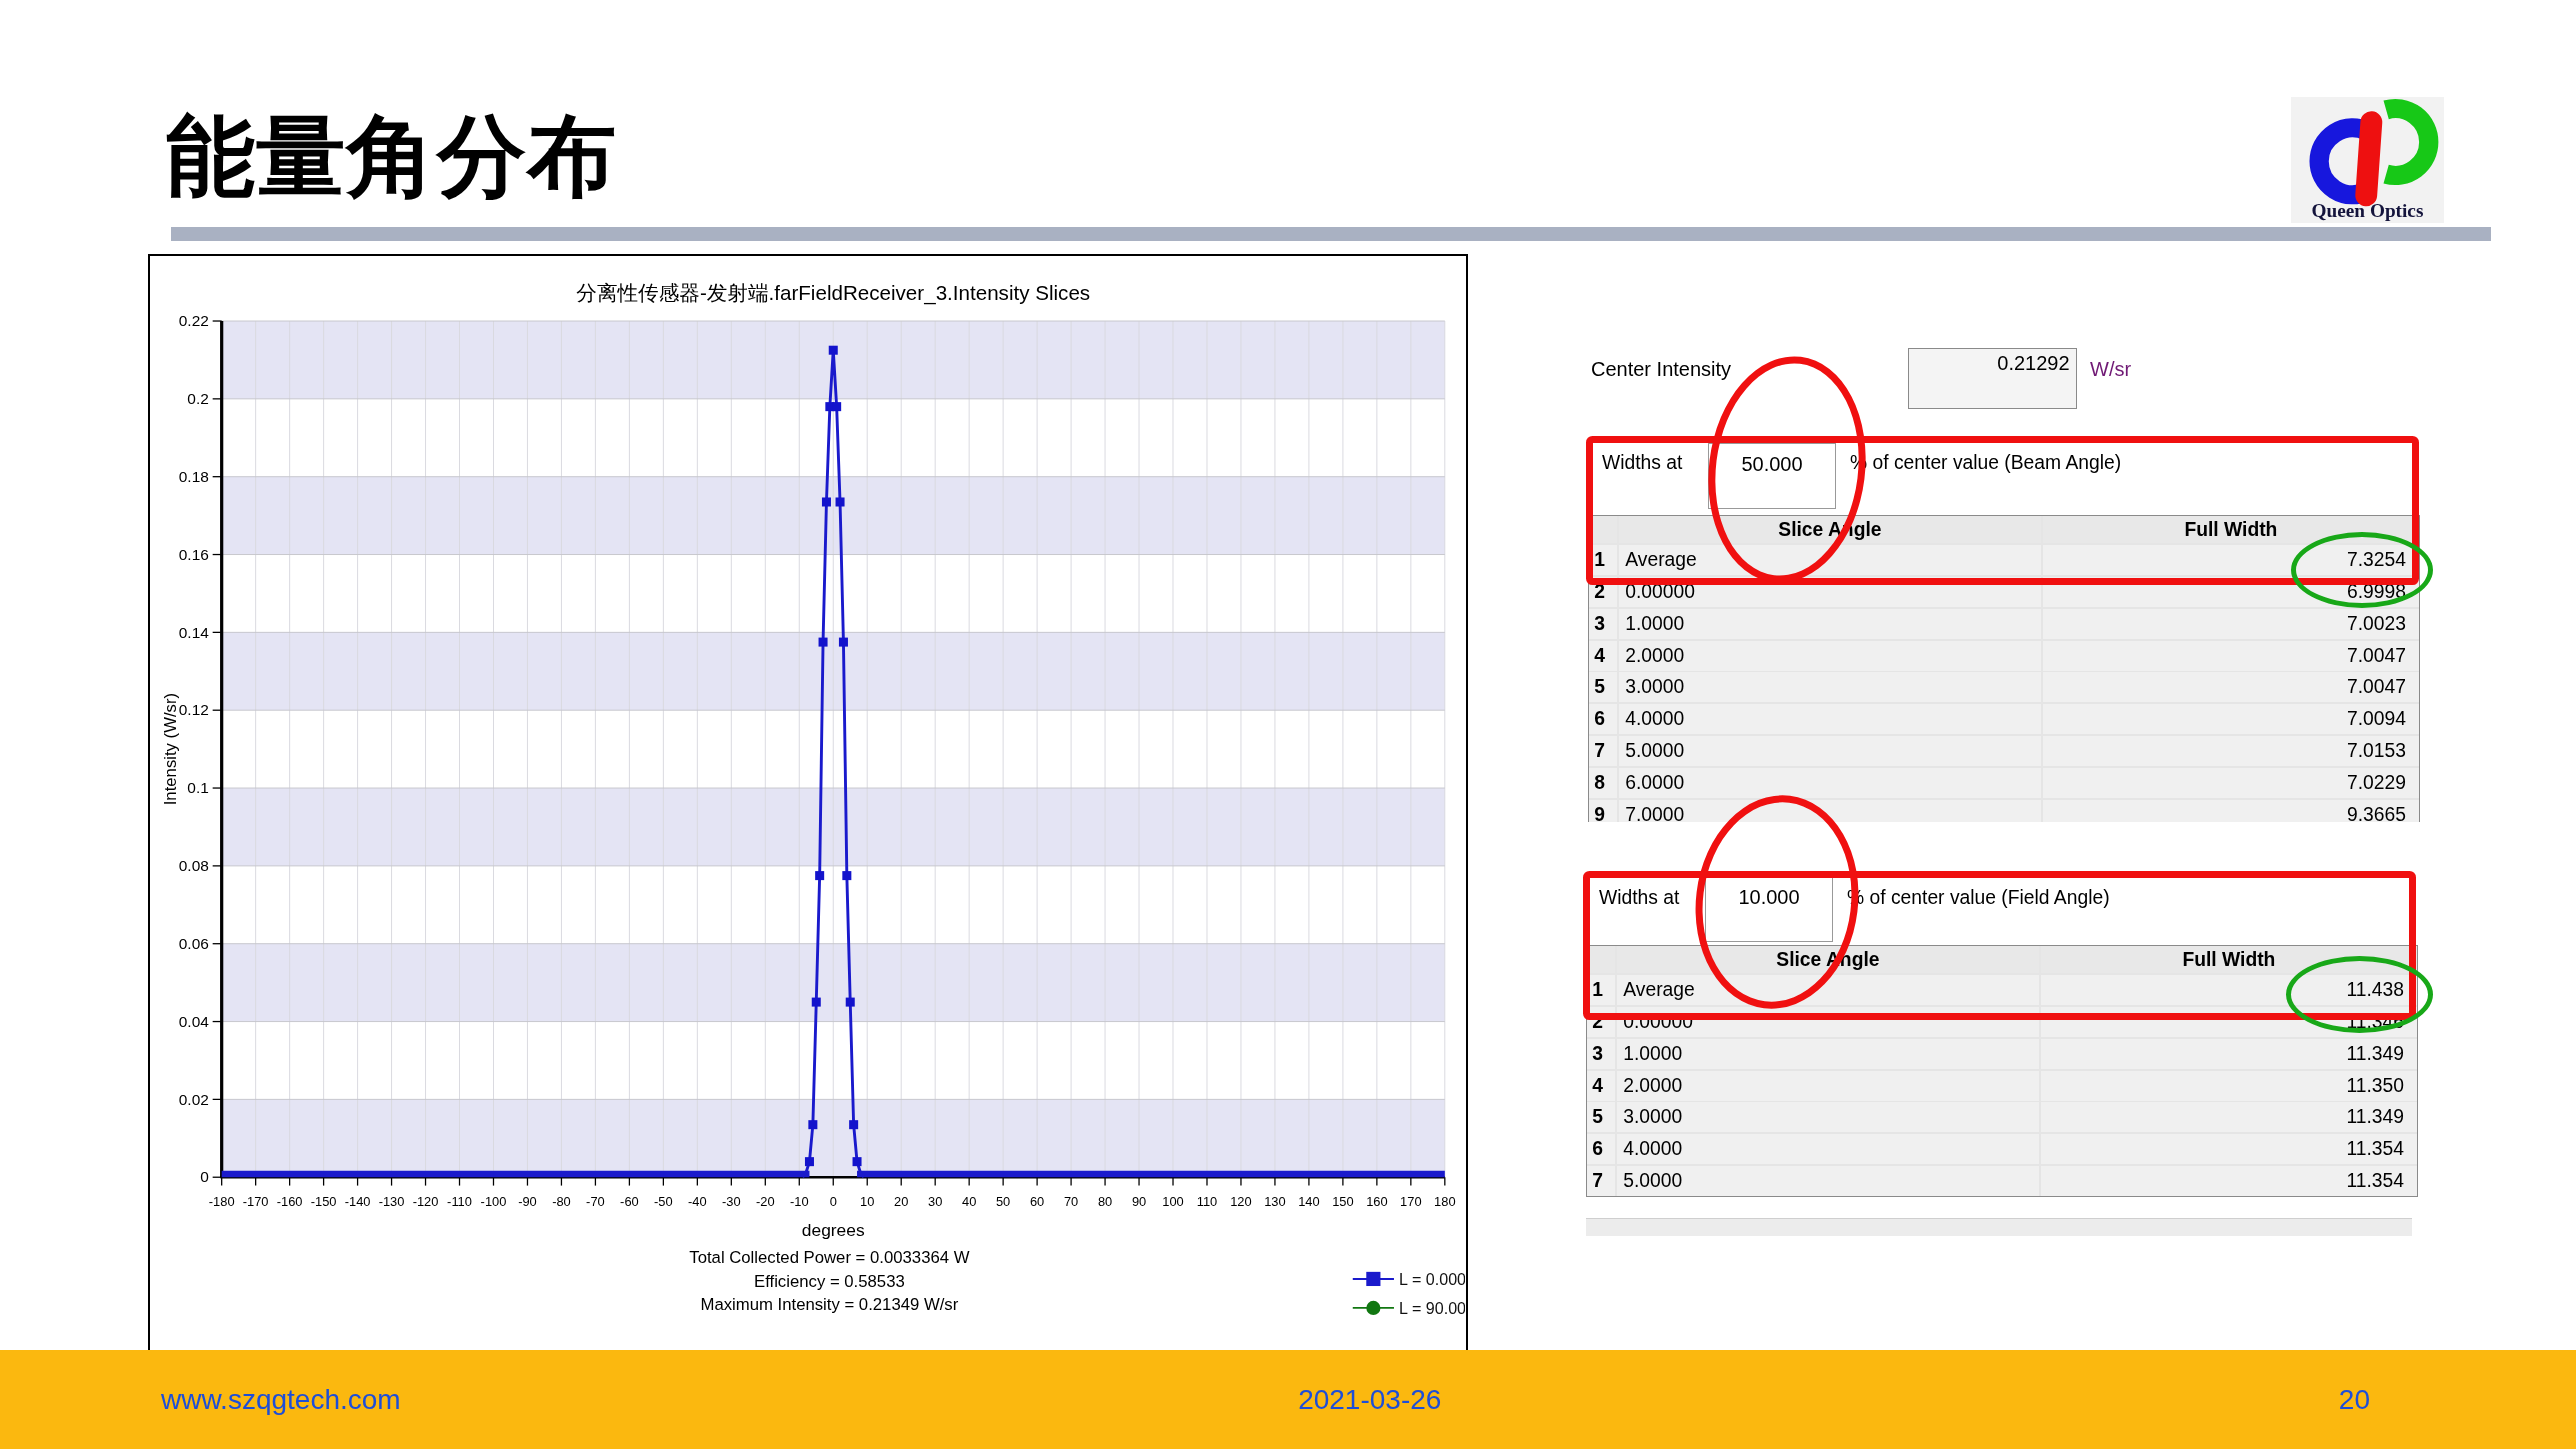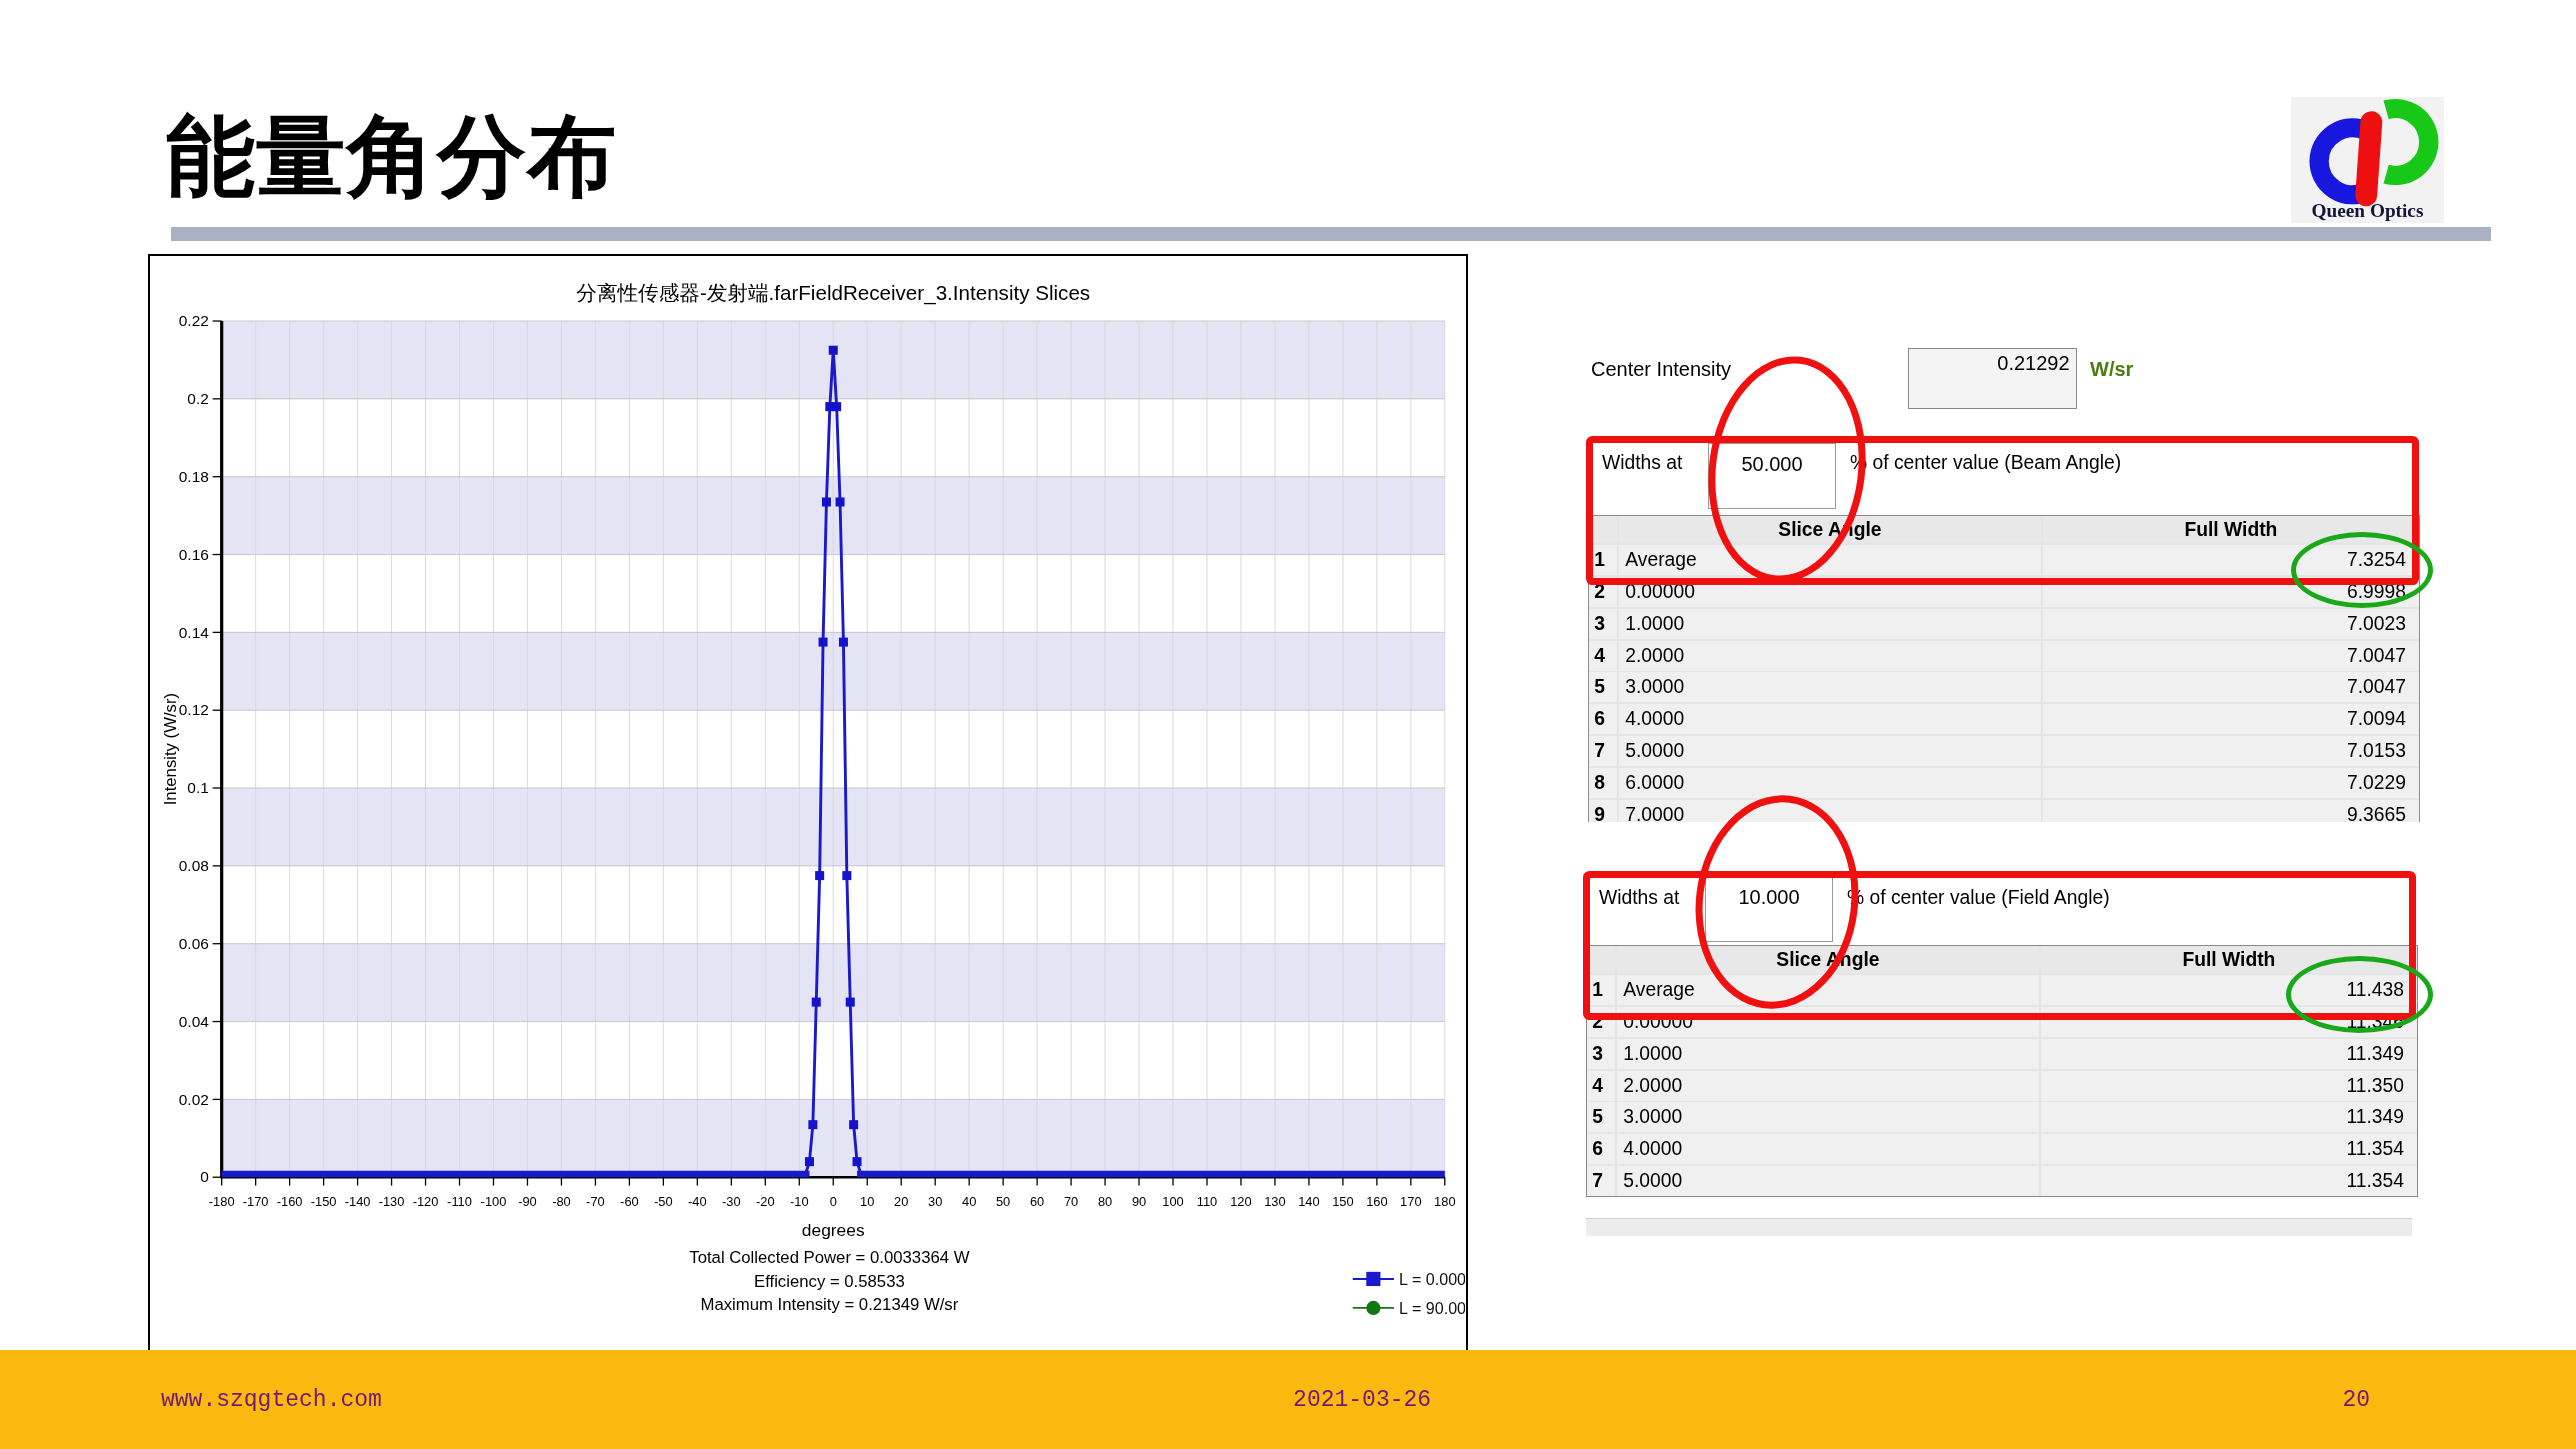--- a/index.html
+++ b/index.html
@@ -11,21 +11,21 @@
   
   .logo-box{position:absolute;left:2291px;top:97px;width:153px;height:126px;background:#f2f2f2;}
   
   .chart-panel{position:absolute;left:148px;top:254px;width:1320px;height:1273px;background:#fff;
                border:2.6px solid #000;box-sizing:border-box;}
   
   .ci-label{position:absolute;left:1591px;top:358px;font-size:20px;color:#000;}
   .ci-box{position:absolute;left:1908px;top:348px;width:169px;height:61px;background:#f4f4f4;
           border:1.9px solid #8a8a8a;box-sizing:border-box;text-align:right;font-size:20px;color:#000;
           padding:2.6px 6.4px 0 0;}
-  .ci-unit{position:absolute;left:2090px;top:358px;font-size:20px;color:#4d7c0f;font-weight:bold;}
+  .ci-unit{position:absolute;left:2090px;top:358px;font-size:20px;color:#701a75;}
   .widths-row{position:absolute;font-size:19.3px;color:#000;}
   .threshold-box{position:absolute;width:128px;height:66px;background:#fff;border:1.9px solid #999;
                  box-sizing:border-box;font-size:20px;color:#000;display:flex;align-items:flex-start;
                  justify-content:center;padding-top:9px;}
   
   .qtable-wrap{position:absolute;overflow:hidden;}
   .qtable{display:grid;grid-template-columns:28px 422px 1fr;gap:1.9px;background:#e5e5e5;
           border:1.9px solid #8a8a8a;width:832px;box-sizing:border-box;}
   .qtable .cell{background:#f0f0f0;font-size:19.3px;color:#000;display:flex;align-items:center;height:30px;}
   .qtable .hcell{background:#e8e8e8;font-weight:bold;justify-content:center;height:27px;}
@@ -34,21 +34,21 @@
   .qtable .fw{justify-content:flex-end;padding-right:13px;}
   .scroll-strip{position:absolute;background:#ececec;border-top:1.3px solid #cfcfcf;}
   
   .red-rect{position:absolute;border:7px solid #f01010;border-radius:6.4px;pointer-events:none;}
   .red-ellipse{position:absolute;border:7.7px solid #f01010;border-radius:50%;pointer-events:none;}
   .green-ellipse{position:absolute;border:5.8px solid #18a818;border-radius:50%;pointer-events:none;}
   
   .footer{position:absolute;left:0;top:1350px;width:2576px;height:99px;background:#fbb80f;
           display:flex;align-items:center;justify-content:space-between;box-sizing:border-box;
           padding:0 206px 0 161px;}
-  .footer span{font-size:23px;color:#701a75;font-family:Liberation Mono, monospace;}
+  .footer span{font-size:28px;color:#1d4ed8;}
 </style>
 </head>
 <body>
 
 <div class="slide">
 
   <div class="page-title">能量角分布</div>
   <div class="title-rule"></div>
 
   <div class="logo-box">

